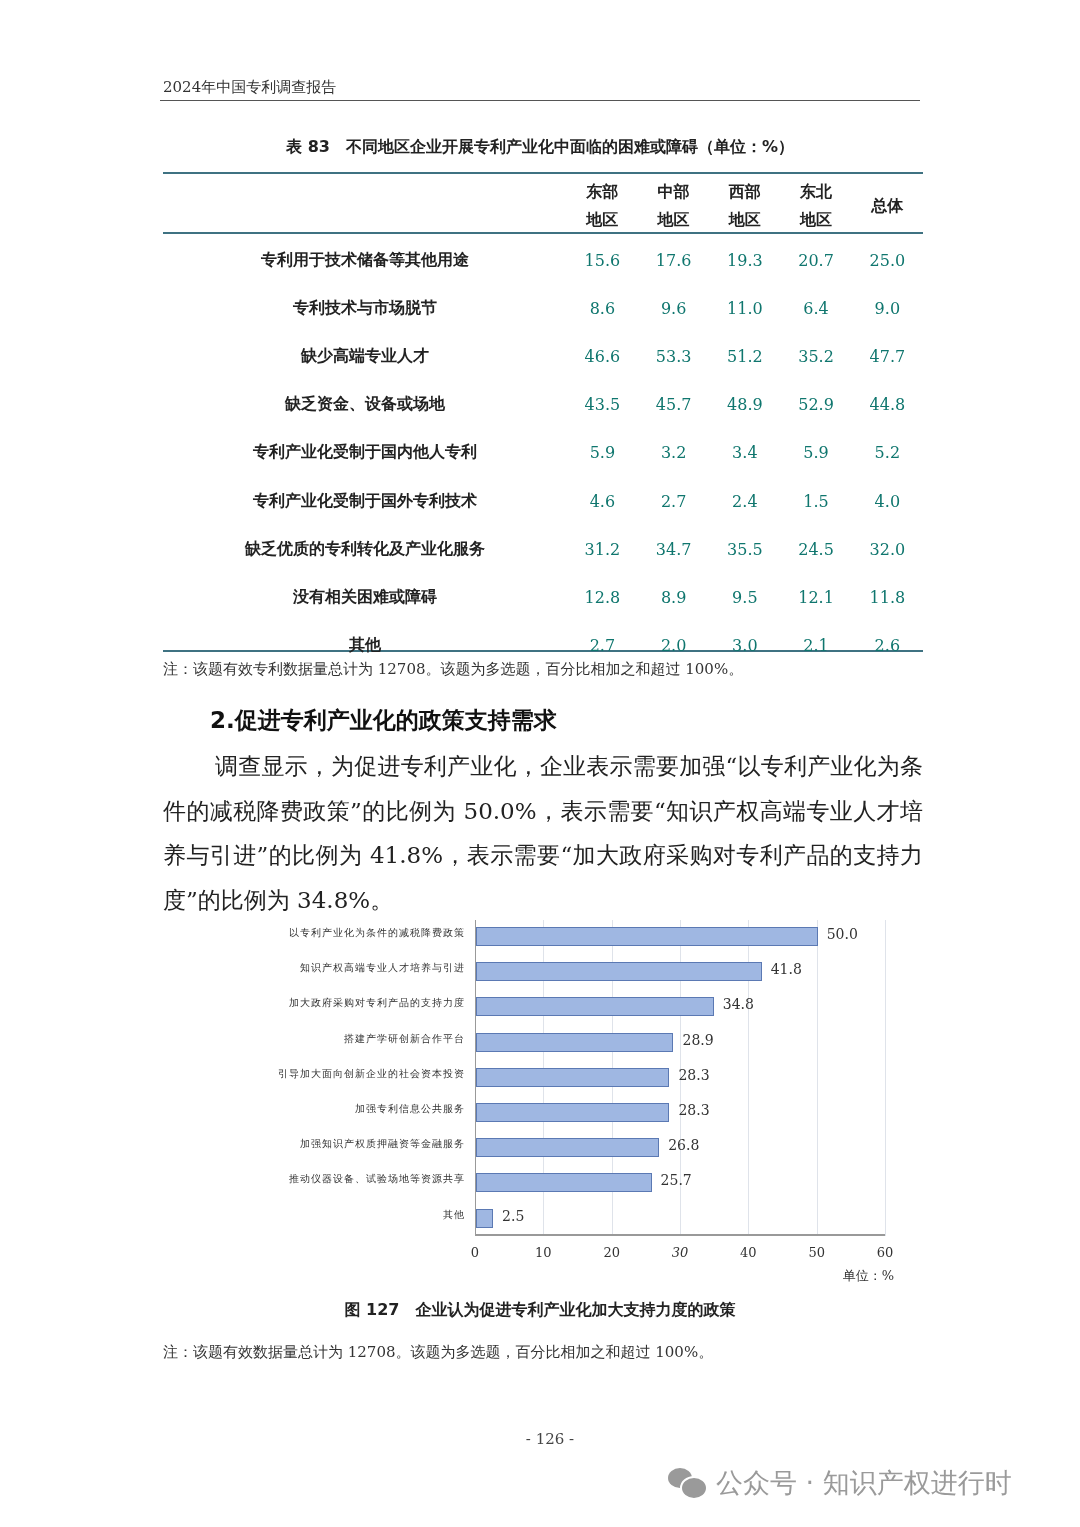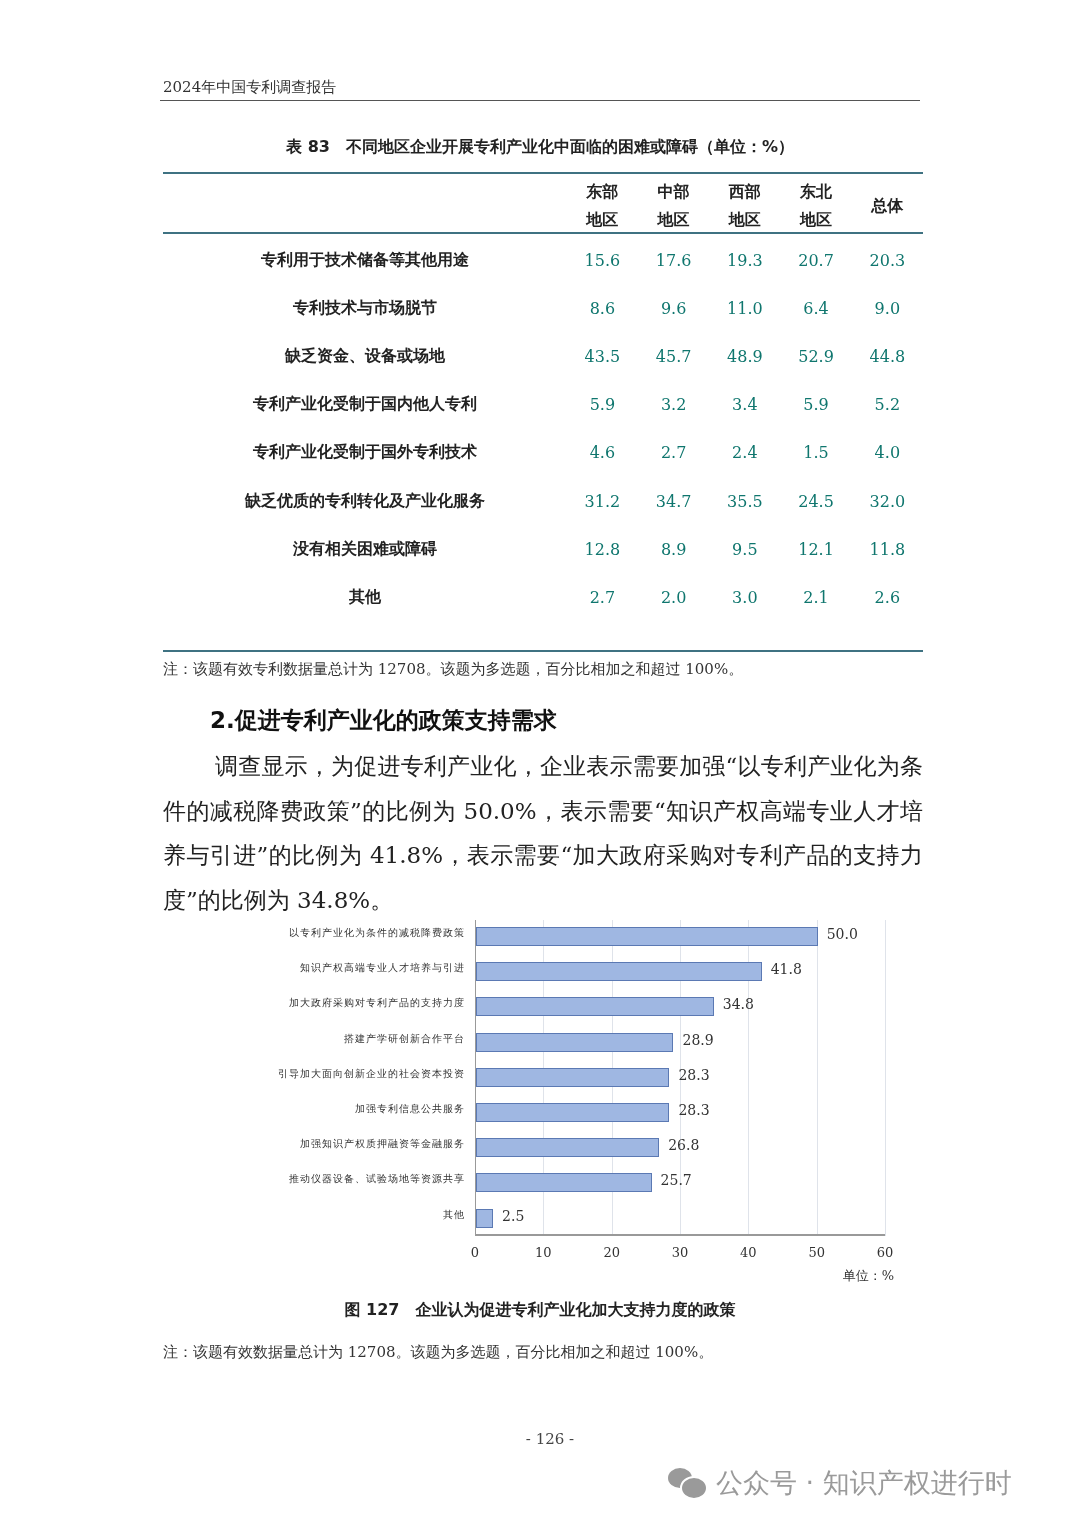--- a/index.html
+++ b/index.html
@@ -78,29 +78,37 @@
       <th><span>总体</span></th>
     </tr>
   </thead>
   <tbody id="tbody">
       <tr>
         <td class="lbl">专利用于技术储备等其他用途</td>
         <td class="num">15.6</td>
         <td class="num">17.6</td>
         <td class="num">19.3</td>
         <td class="num">20.7</td>
-        <td class="num">20.3</td>
+        <td class="num">25.0</td>
       </tr>
       <tr>
         <td class="lbl">专利技术与市场脱节</td>
         <td class="num">8.6</td>
         <td class="num">9.6</td>
         <td class="num">11.0</td>
         <td class="num">6.4</td>
         <td class="num">9.0</td>
+      </tr>
+      <tr>
+        <td class="lbl">缺少高端专业人才</td>
+        <td class="num">46.6</td>
+        <td class="num">53.3</td>
+        <td class="num">51.2</td>
+        <td class="num">35.2</td>
+        <td class="num">47.7</td>
       </tr>
       <tr>
         <td class="lbl">缺乏资金、设备或场地</td>
         <td class="num">43.5</td>
         <td class="num">45.7</td>
         <td class="num">48.9</td>
         <td class="num">52.9</td>
         <td class="num">44.8</td>
       </tr>
       <tr>
@@ -204,21 +212,21 @@
       <div class="bar-row" style="top: 281.6px;">
         <div class="bar-lbl" style="right: auto; left: 0px; transform: translateX(calc(-100% - 10px));">其他</div>
         <div class="bar" style="width: 17.0833px; background: rgb(159, 183, 226); border-color: rgb(91, 121, 179);"></div>
         <div class="bar-val" style="left: 27.0833px;">2.5</div>
       </div>
     </div>
   <div id="xticks">
       <div class="xtick" style="left: 305px;">0</div>
       <div class="xtick" style="left: 373.333px;">10</div>
       <div class="xtick" style="left: 441.667px;">20</div>
-      <div class="xtick" style="left: 510px;">30</div>
+      <div class="xtick" style="left: 510px; font-style: italic;">30</div>
       <div class="xtick" style="left: 578.333px;">40</div>
       <div class="xtick" style="left: 646.667px;">50</div>
       <div class="xtick" style="left: 715px;">60</div>
     </div>
   <div class="unit">单位：%</div>
 </div>
 
 <div class="abs fig-caption">图 127　企业认为促进专利产业化加大支持力度的政策</div>
 <div class="abs note" style="top:1343px">注：该题有效数据量总计为 12708。该题为多选题，百分比相加之和超过 100%。</div>
 

